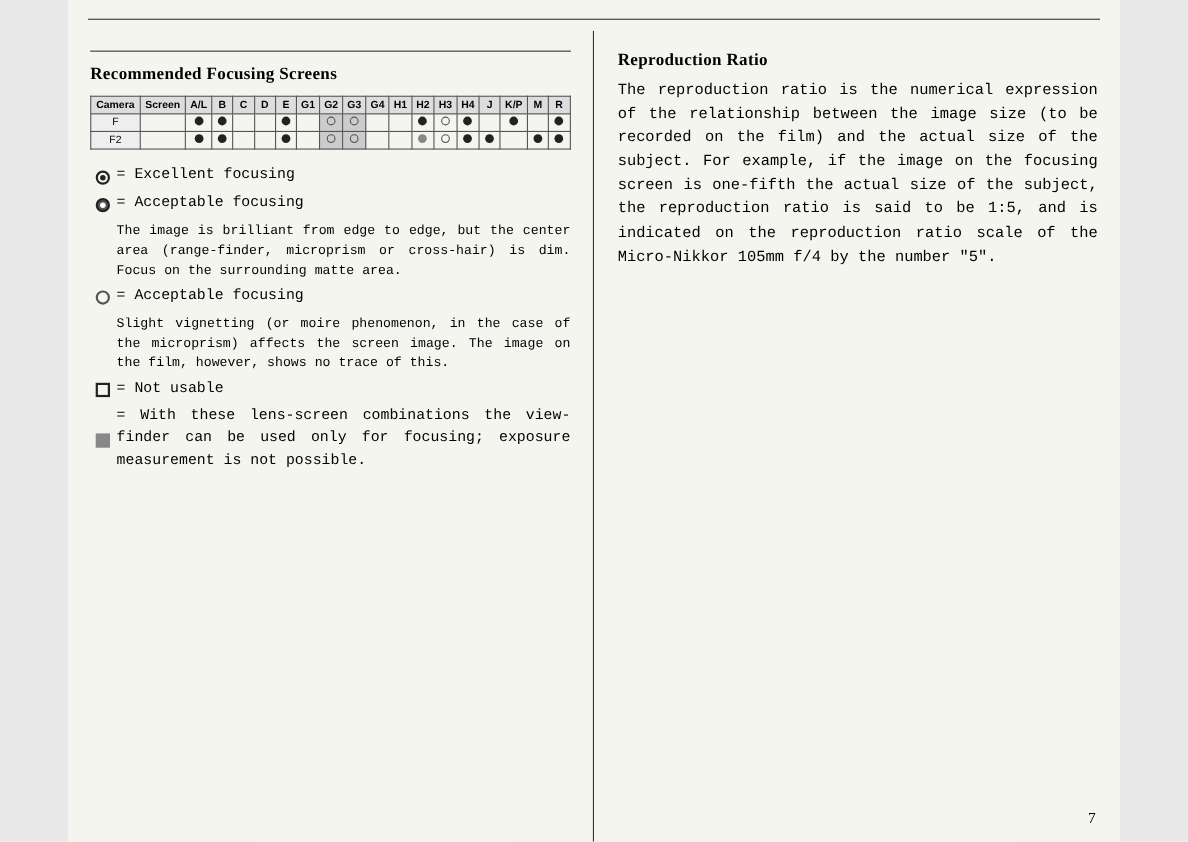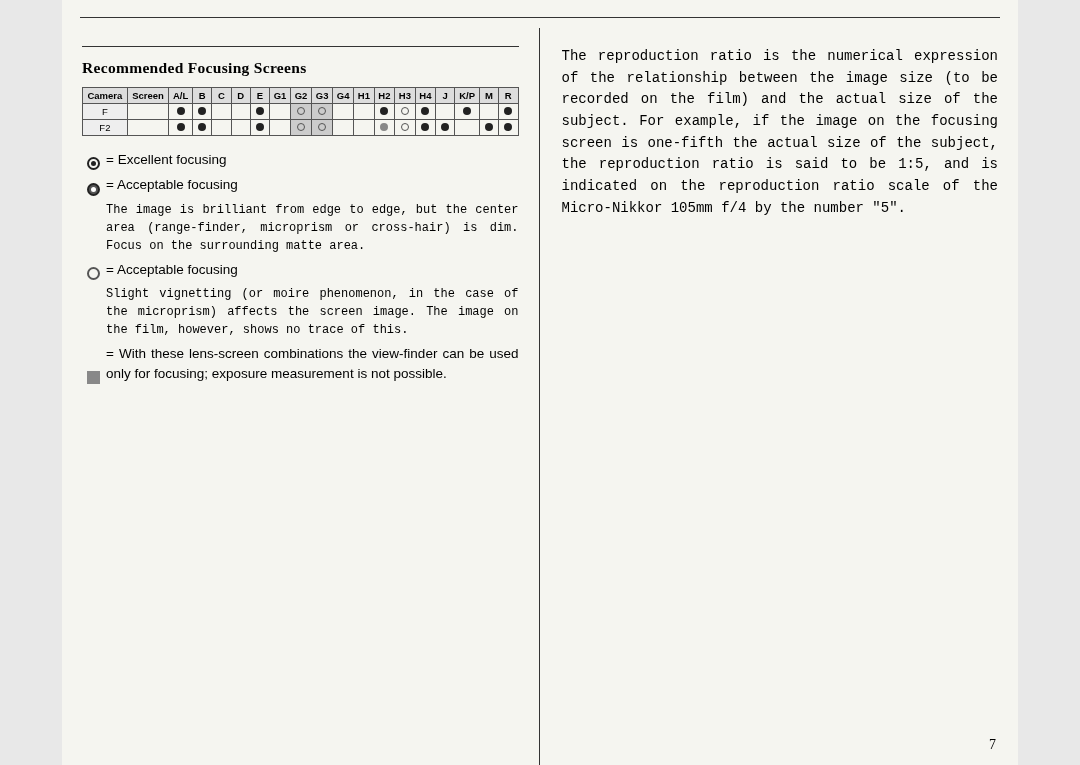--- a/index.html
+++ b/index.html
@@ -78,24 +78,24 @@
       text-align: center;
     }
     .screen-table td.cam-label {
       text-align: center;
       font-size: 9.5px;
       background: #eee;
     }
     
     .legend-item {
       display: flex;
-      align-items: flex-end;
+      align-items: center;
       margin-bottom: 5px;
       font-size: 13.5px;
-      font-family: Liberation Sans, sans-serif;
+      font-family: Liberation Mono, monospace;
       line-height: 1.5;
     }
     .legend-symbol {
       min-width: 22px;
       display: flex;
       align-items: center;
       justify-content: center;
       margin-right: 2px;
       margin-top: 2px;
     }
@@ -305,28 +305,35 @@
       <div class="legend-item">
         <span class="legend-symbol">
           <span class="open-circle"></span>
         </span>
         <span class="legend-text">= Acceptable focusing</span>
       </div>
       <div class="legend-indent">
         Slight vignetting (or moire phenomenon, in the case of the microprism) affects the screen image. The image on the film, however, shows no trace of this.
       </div>
 
+      <div class="legend-item">
+        <span class="legend-symbol">
+          <span class="square-symbol"></span>
+        </span>
+        <span class="legend-text">= Not usable</span>
+      </div>
 
       <div class="legend-item">
         <span class="legend-symbol">
           <span class="gray-square"></span>
         </span>
         <span class="legend-text">= With these lens-screen combinations the view-finder can be used only for focusing; exposure measurement is not possible.</span>
       </div>
     </div>
 
     <div class="right-column">
+      <div class="section-title">Reproduction Ratio</div>
       <div class="section-text">The reproduction ratio is the numerical expression of the relationship between the image size (to be recorded on the film) and the actual size of the subject. For example, if the image on the focusing screen is one-fifth the actual size of the subject, the reproduction ratio is said to be 1:5, and is indicated on the reproduction ratio scale of the Micro-Nikkor 105mm f/4 by the number "5".</div>
     </div>
   </div>
 
   <div class="page-number">7</div>
 </div>
 
 </body></html>

